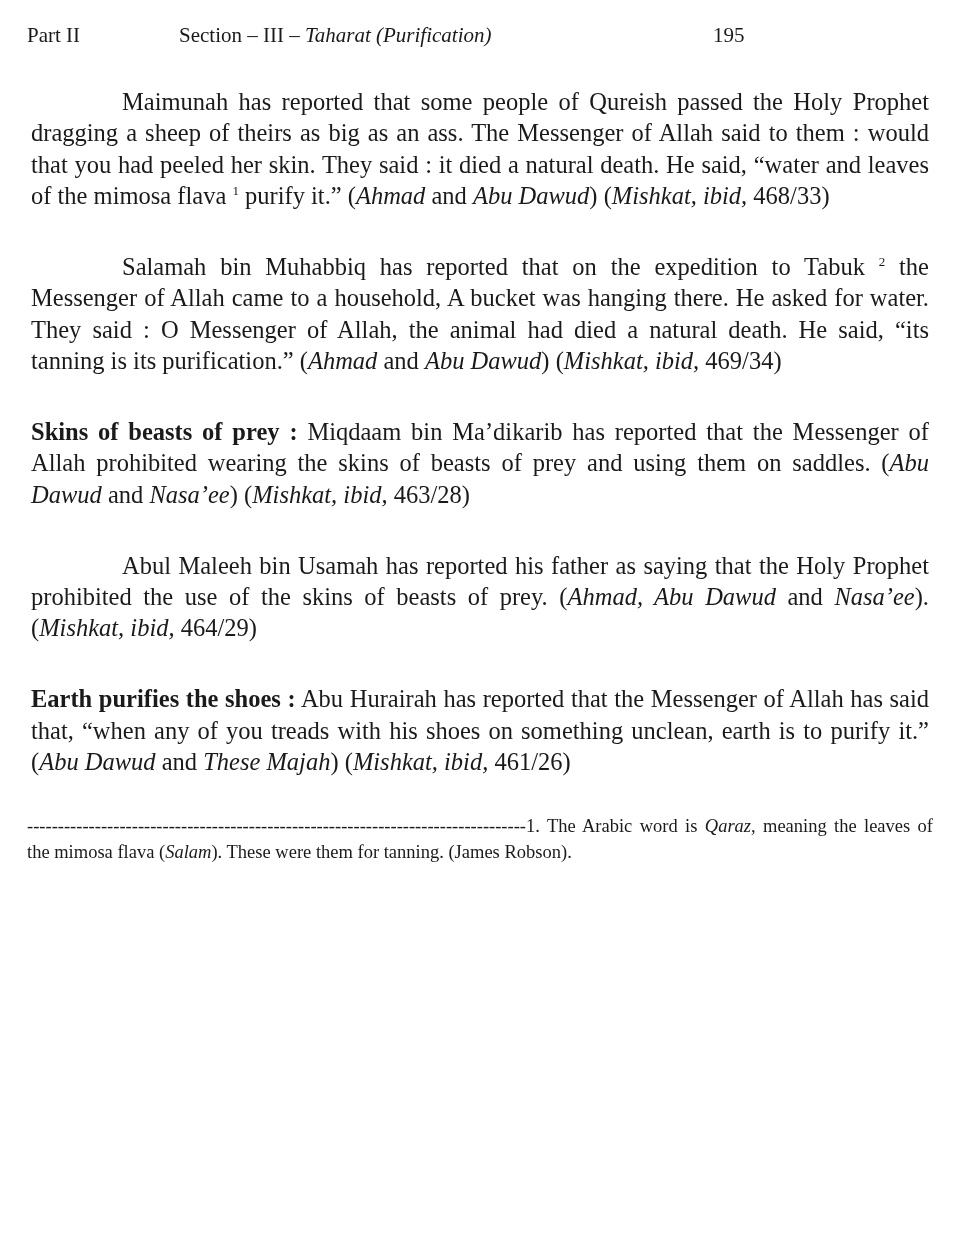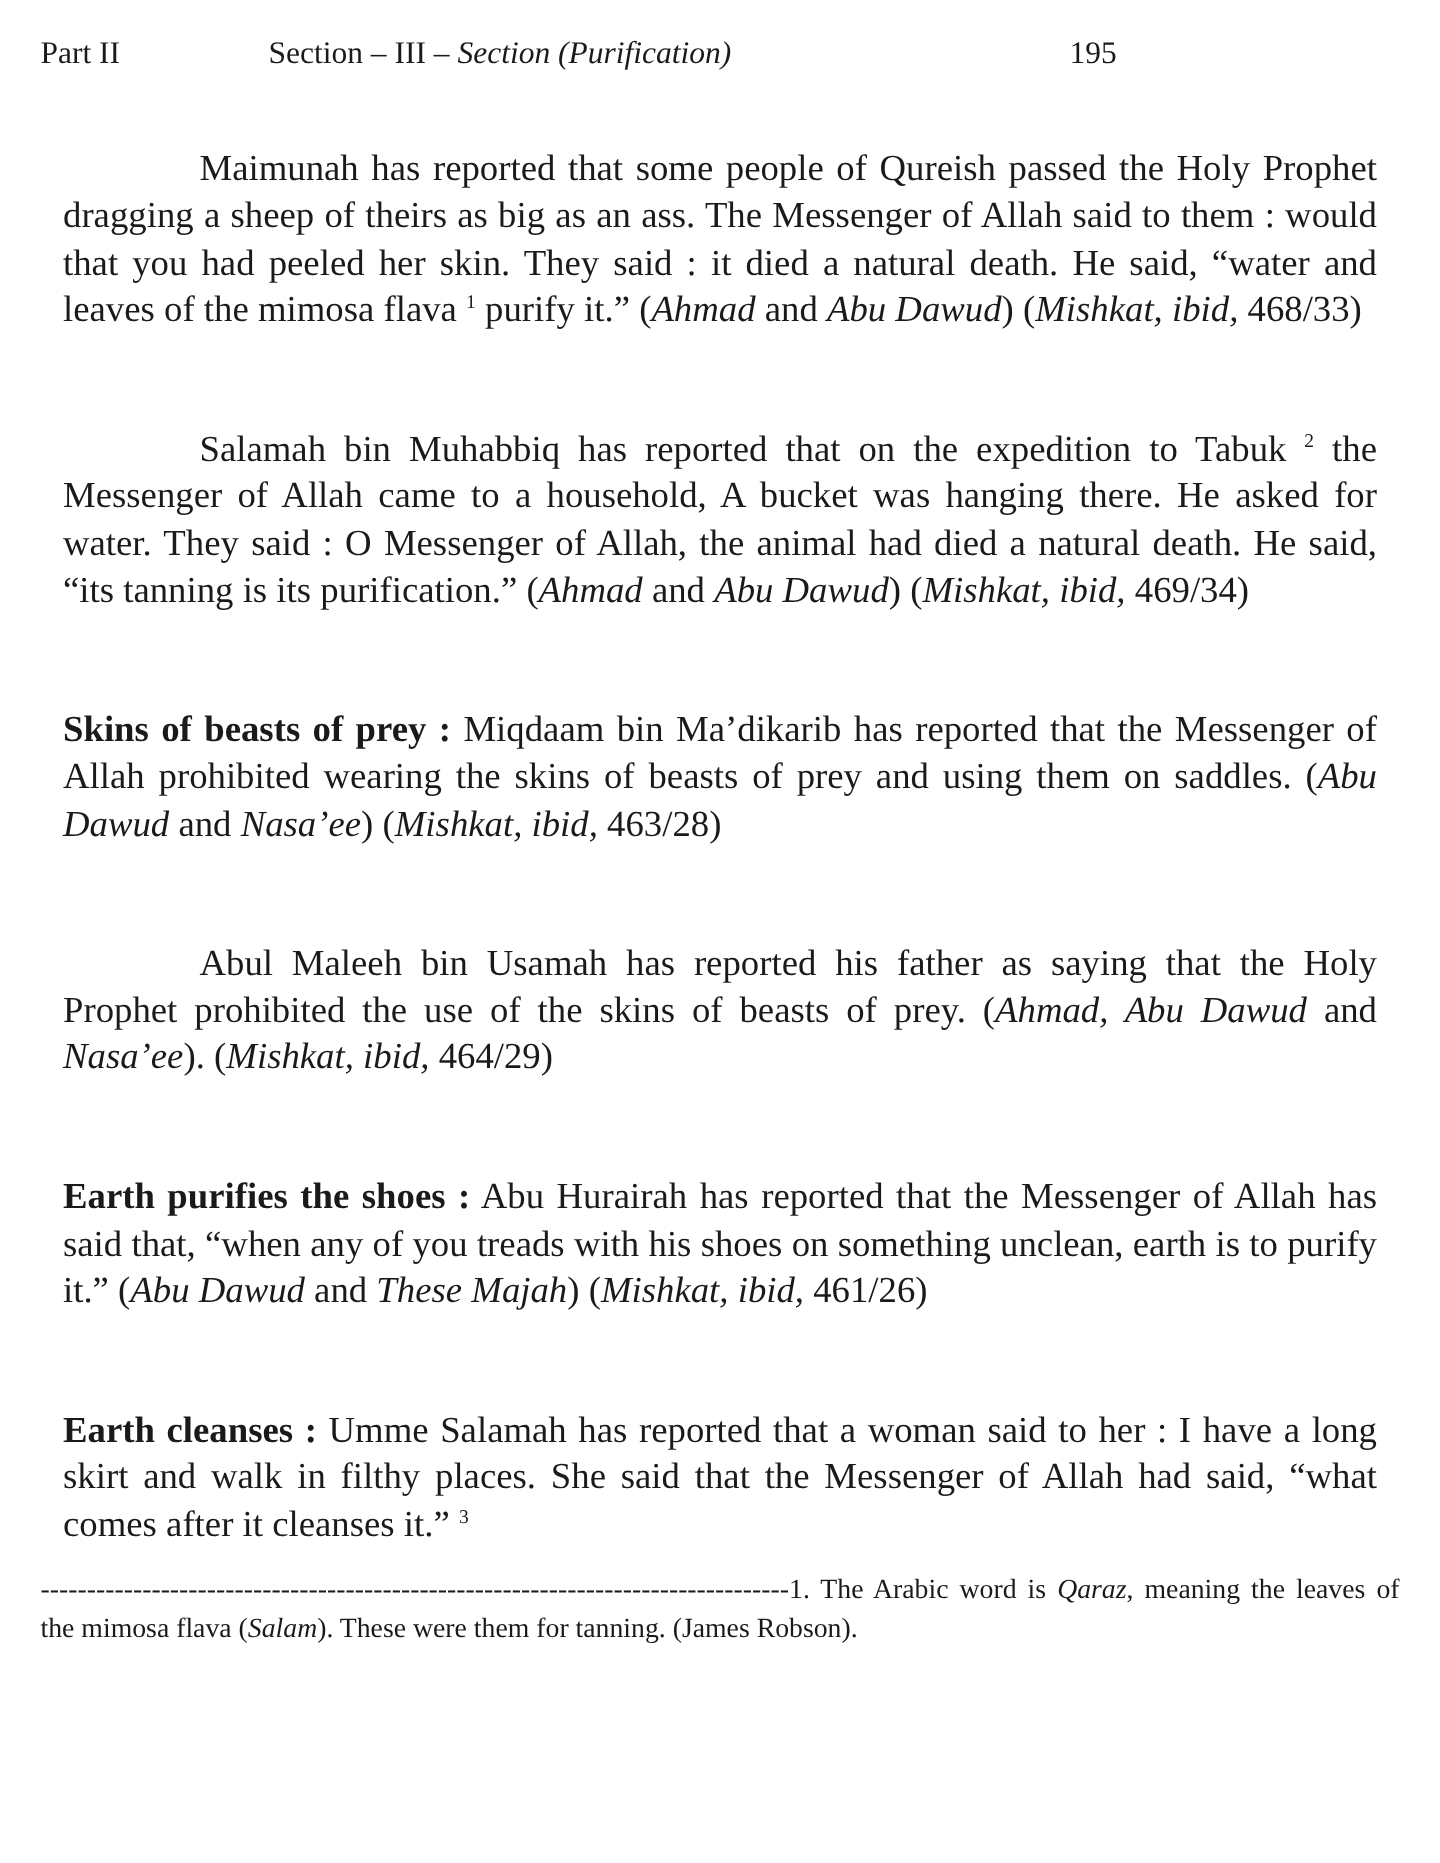--- a/index.html
+++ b/index.html
@@ -13,47 +13,46 @@
     font-size: 21px; line-height: 34px;
   }
   .header span { position: absolute; top: 0; white-space: nowrap; }
   .h-part { left: 0; }
   .h-section { left: 152px; }
   .h-page { left: 686px; }
   .content {
     position: absolute; top: 82px; left: 27px; width: 906px;
   }
   p.para {
-    margin: 15px; font-size: 24.5px; line-height: 31.4px; text-align: justify;
+    margin: 4px; font-size: 24.5px; line-height: 31.4px; text-align: justify;
   }
   p.indent { text-indent: 91px; }
   .gap { height: 31.4px; }
   sup { font-size: 13px; line-height: 0; vertical-align: 9px; }
   b { font-weight: bold; }
   .footnotes { margin-top: 0; font-size: 18.5px; line-height: 26px; }
   .fn-line { text-align: justify; margin: 0; }
 </style>
 </head>
 <body>
 
 <div class="header">
   <span class="h-part">Part II</span>
-  <span class="h-section"><span style="position:static">Section – III – </span><i style="position:static">Section</i> <i style="position:static">(Purification)</i></span>
+  <span class="h-section"><span style="position:static">Section – III – </span><i style="position:static">Taharat</i> <i style="position:static">(Purification)</i></span>
   <span class="h-page">195</span>
 </div>
 
 <div class="content">
   <p class="para indent"><span>Maimunah has reported that some people of Qureish passed the Holy Prophet dragging a sheep of theirs as big as an ass. The Messenger of Allah said to them : would that you had peeled her skin. They said : it died a natural death. He said, “water  and  leaves of the mimosa flava </span><sup>1</sup><span> purify it.” (</span><i>Ahmad</i><span> and </span><i>Abu Dawud</i><span>) (</span><i>Mishkat, ibid,</i><span> 468/33)</span></p>
   <div class="gap"></div>
   <p class="para indent"><span>Salamah bin Muhabbiq has reported that on the expedition to Tabuk </span><sup>2</sup><span> the Messenger of Allah came to a household, A bucket was hanging there. He asked for water. They said : O Messenger of Allah, the animal had died a natural death. He said, “its tanning is its purification.” (</span><i>Ahmad</i><span> and </span><i>Abu Dawud</i><span>) (</span><i>Mishkat, ibid,</i><span> 469/34)</span></p>
   <div class="gap"></div>
   <p class="para"><b>Skins of beasts of prey :</b><span> Miqdaam bin Ma’dikarib has reported that the Messenger of Allah prohibited wearing the skins of beasts of prey and using them on saddles. (</span><i>Abu Dawud</i><span> and </span><i>Nasa’ee</i><span>) (</span><i>Mishkat, ibid,</i><span> 463/28)</span></p>
   <div class="gap"></div>
   <p class="para indent"><span>Abul Maleeh bin Usamah has reported his father as saying that the Holy Prophet prohibited the use of the skins of beasts of prey. (</span><i>Ahmad, Abu Dawud</i><span> and </span><i>Nasa’ee</i><span>). (</span><i>Mishkat, ibid,</i><span> 464/29)</span></p>
   <div class="gap"></div>
   <p class="para"><b>Earth purifies the shoes :</b><span> Abu Hurairah has reported that the Messenger of Allah has said that, “when any of you treads with his shoes on something unclean, earth is to purify it.” (</span><i>Abu Dawud</i><span> and </span><i>These Majah</i><span>) (</span><i>Mishkat, ibid,</i><span> 461/26)</span></p>
   <div class="gap"></div>
-  <p class="para"><b>Earth cleanses :</b><span> Umme Salamah has reported that a woman said to her : I have a long skirt and walk in filthy places. She said that the Messenger  of  Allah  had said, “what comes after it cleanses it.” </span><sup>3</sup></p>
 
   <div class="footnotes">
     <p class="fn-line"><span>---------------------------------------------------------------------------------</span><span>1.     The Arabic word is </span><i>Qaraz</i><span>, meaning the leaves of the mimosa flava (</span><i>Salam</i><span>). These were them for tanning. (James Robson).</span></p>
   </div>
 </div>
 
 </body></html>

